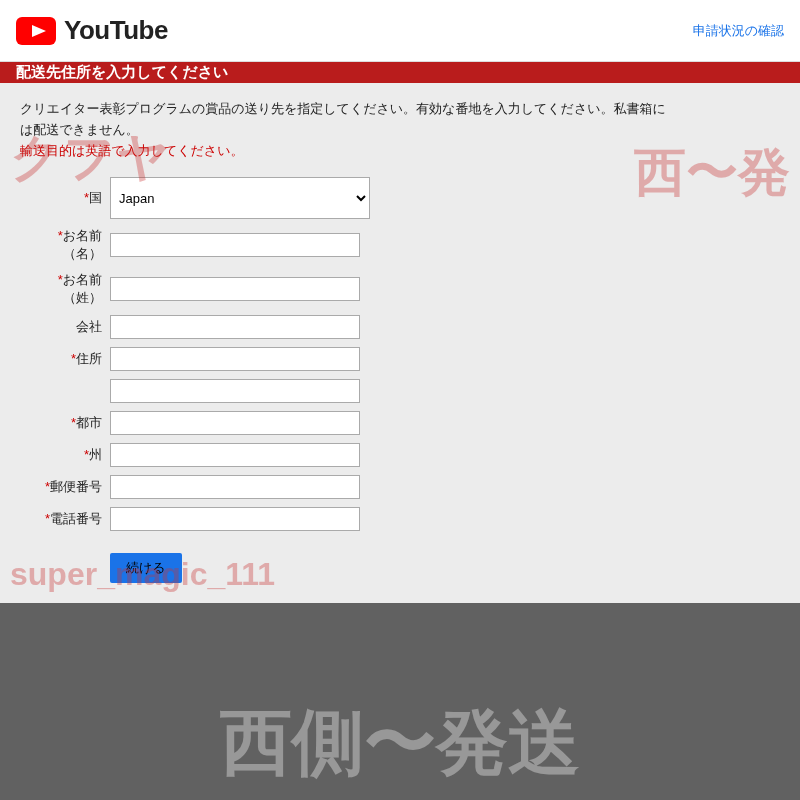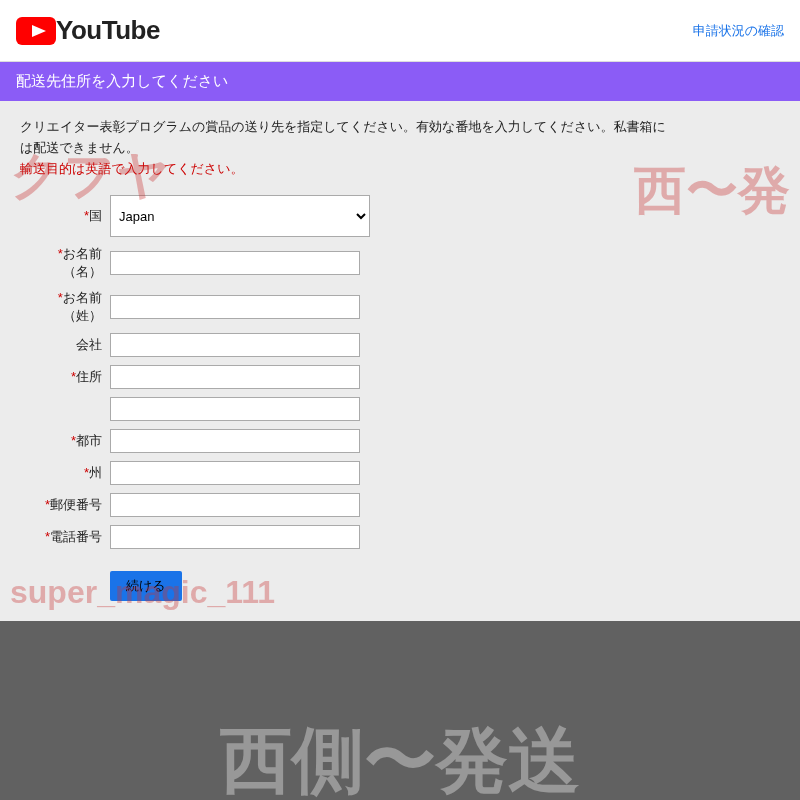--- a/index.html
+++ b/index.html
@@ -24,20 +24,21 @@
       justify-content: space-between;
       padding: 10px 16px;
       background: #fff;
       border-bottom: 1px solid #ddd;
       height: 62px;
     }
 
     #logo-area {
       display: flex;
       align-items: center;
+      gap: 8px;
     }
 
     #yt-icon {
       width: 40px;
       height: 28px;
     }
 
     #logo-text {
       font-size: 26px;
       font-weight: bold;
@@ -47,25 +48,25 @@
 
     #header-link {
       font-size: 13px;
       color: #1a73e8;
       text-decoration: none;
       cursor: pointer;
     }
 
     
     #section-header {
-      background: #8b5cf6;
+      background: #b91c1c;
       color: #fff;
-      padding: 10px 16px;
+      padding: 1px 16px;
       font-size: 15px;
-      font-weight: normal;
+      font-weight: bold;
     }
 
     
     #main-content {
       background: #ececec;
       padding: 16px 20px 20px 20px;
       position: relative;
     }
 
     #description {

